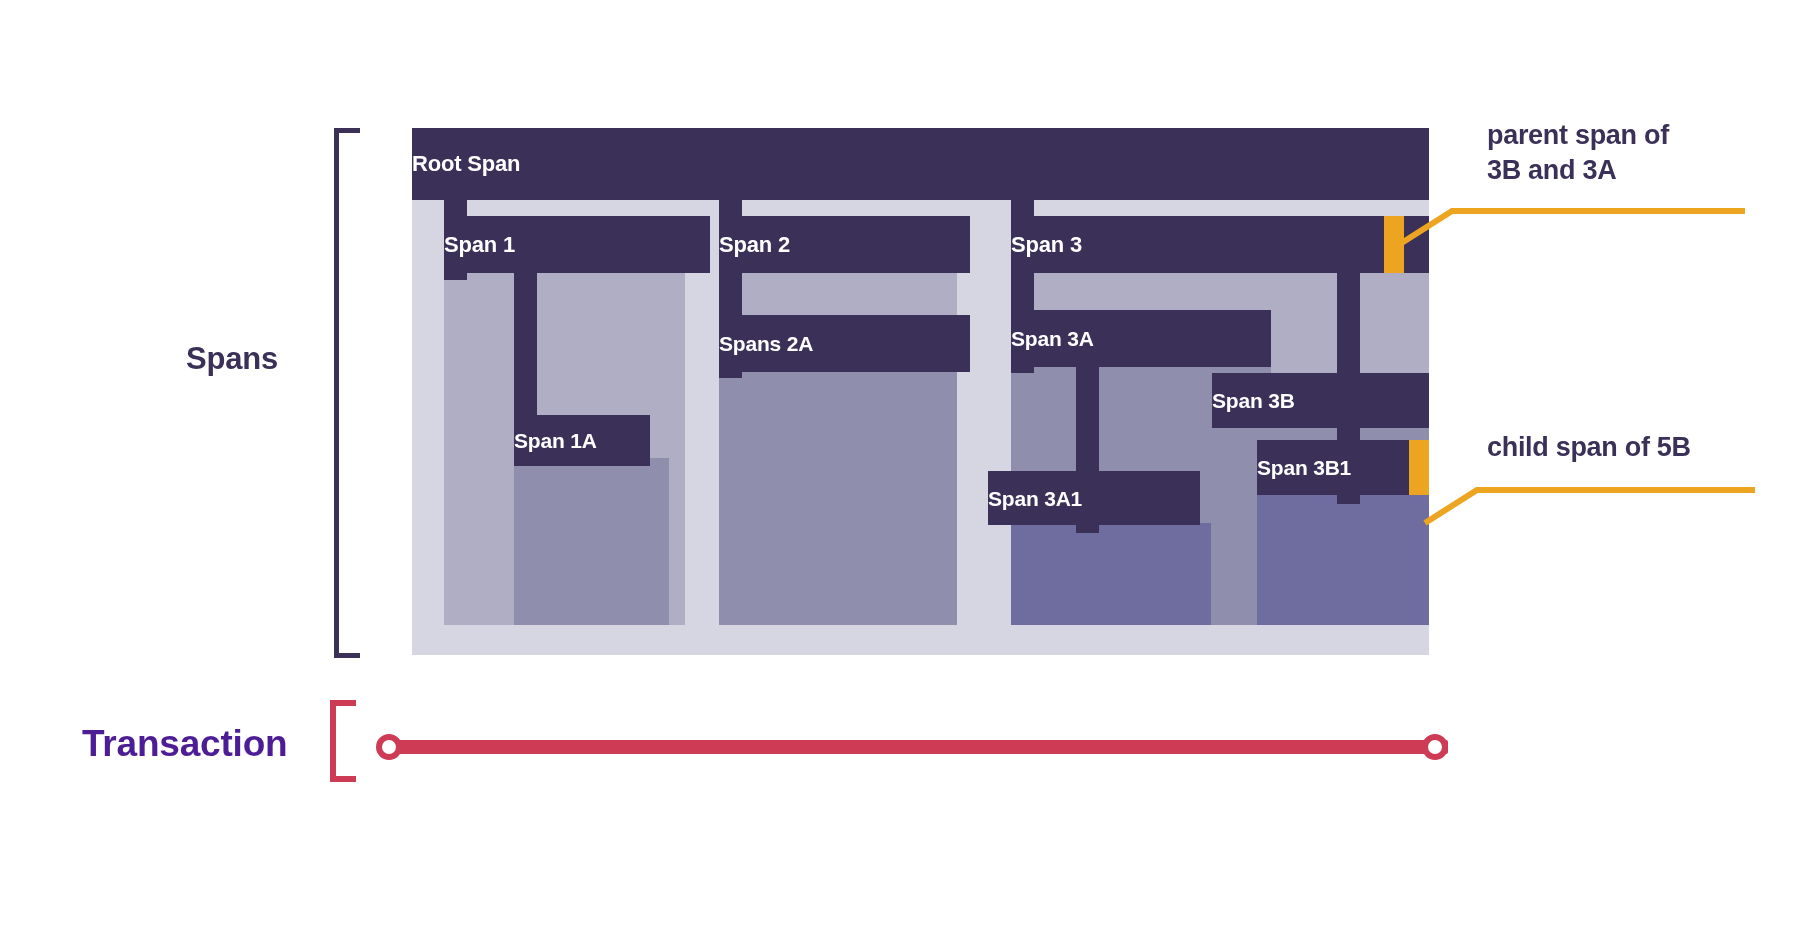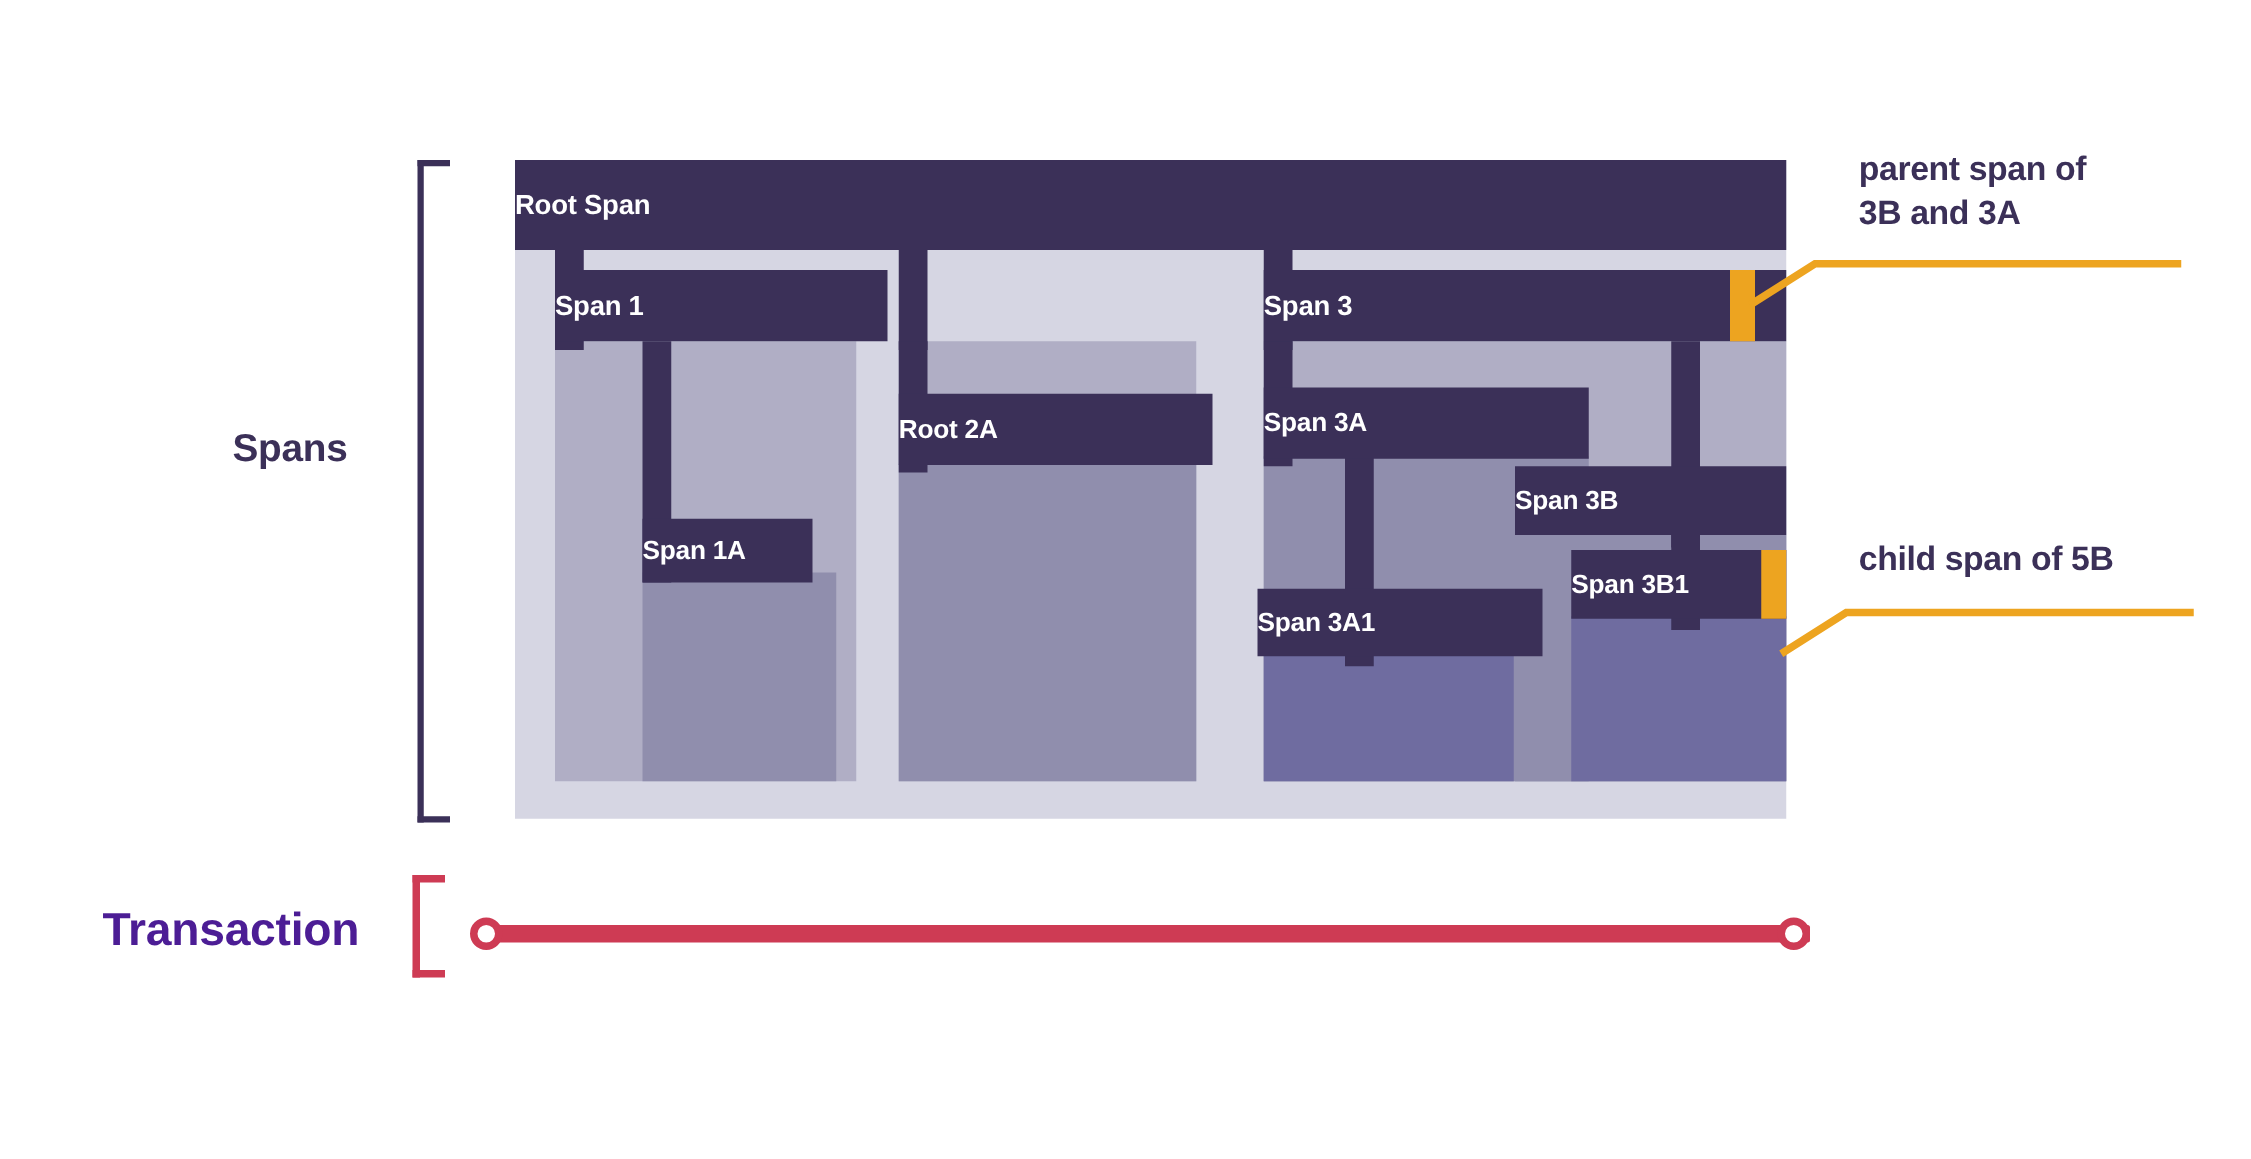--- a/index.html
+++ b/index.html
@@ -218,34 +218,37 @@
     </div>
 
     <div class="bar" style="left:32px; top:88px; width:266px; height:57px; z-index:22;text-align:right;">
       <span class="bar-text">Span 1</span>
     </div>
 
     <div class="bar small" style="left:102px; top:287px; width:136px; height:51px; z-index:24;">
       <span class="bar-text">Span 1A</span>
     </div>
 
+    <div class="bar" style="left:307px; top:88px; width:251px; height:57px; z-index:22;">
+      <span class="bar-text">Span 2</span>
+    </div>
 
     <div class="bar small" style="left:307px; top:187px; width:251px; height:57px; z-index:24;">
-      <span class="bar-text">Root 2A</span>
+      <span class="bar-text">Spans 2A</span>
     </div>
 
     <div class="bar" style="left:599px; top:88px; width:418px; height:57px; z-index:22;">
       <span class="bar-text">Span 3</span>
     </div>
 
     <div class="bar small" style="left:599px; top:182px; width:260px; height:57px; z-index:24;">
       <span class="bar-text">Span 3A</span>
     </div>
 
-    <div class="bar small" style="left:594px; top:343px; width:228px; height:54px; z-index:26;">
+    <div class="bar small" style="left:576px; top:343px; width:212px; height:54px; z-index:26;">
       <span class="bar-text">Span 3A1</span>
     </div>
 
     <div class="bar small" style="left:800px; top:245px; width:217px; height:55px; z-index:25;">
       <span class="bar-text">Span 3B</span>
     </div>
 
     <div class="bar small" style="left:845px; top:312px; width:172px; height:55px; z-index:27;">
       <span class="bar-text">Span 3B1</span>
     </div>

